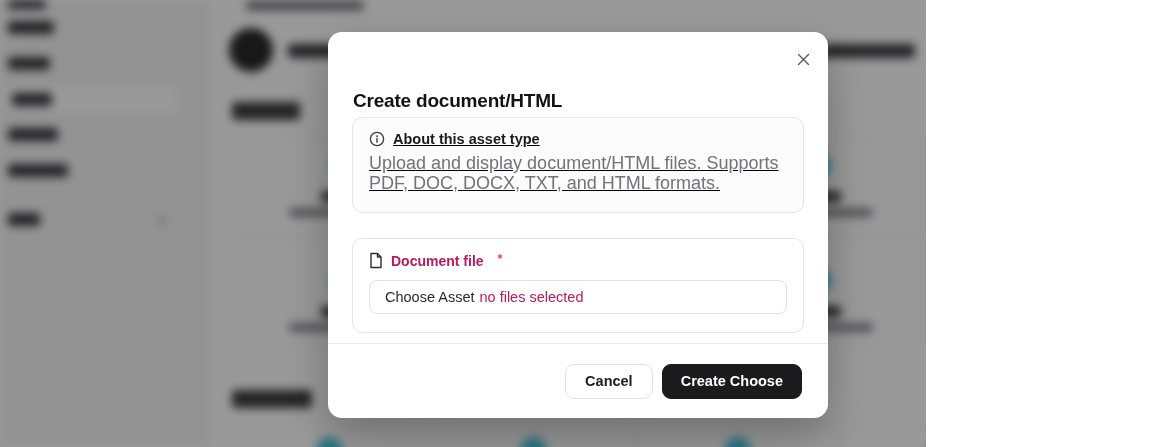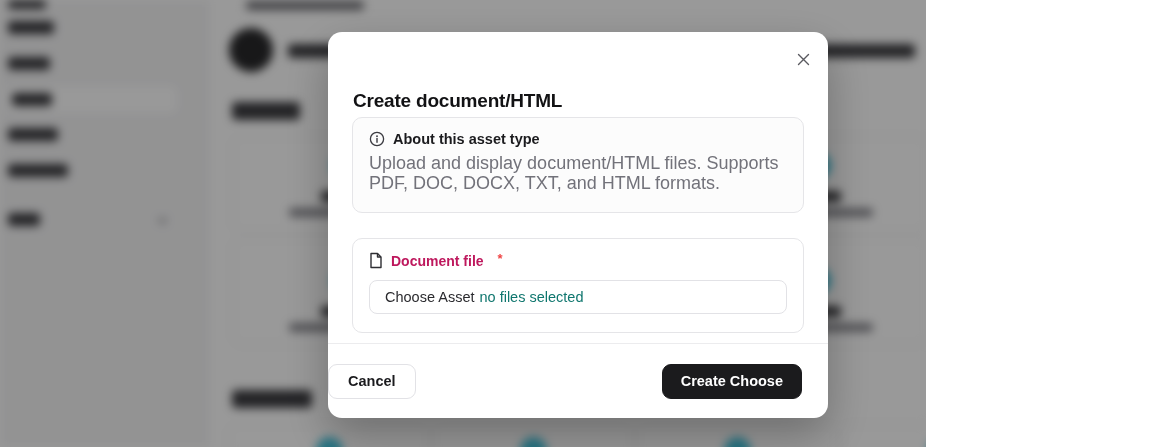--- a/index.html
+++ b/index.html
@@ -34,43 +34,43 @@
            background:#ffffff; border-radius:14px; z-index:10;
            box-shadow:0 18px 45px rgba(0,0,0,0.28); }
   .modal-title { position:absolute; left:25px; top:58px; font-size:19px;
                  font-weight:700; letter-spacing:-0.2px; color:#121214; }
   .close-btn { position:absolute; left:465px; top:19px; width:20px; height:20px;
                background:none; border:none; cursor:pointer; padding:0;
                display:flex; align-items:center; justify-content:center; }
 
   .info-box { position:absolute; left:24px; top:85px; width:452px; height:96px;
               background:#fcfcfc; border:1px solid #e5e5e8; border-radius:10px;
-              padding:13px 16px; }
+              padding:13px 16px;text-decoration:underline; }
   .row { display:flex; align-items:center; gap:8px; }
   .info-title { font-size:14.5px; font-weight:700; color:#1b1b1e; }
   .info-desc { margin-top:6px; max-width:412px; font-size:18px; line-height:20px;
                color:#72727a; }
 
   .field-card { position:absolute; left:24px; top:206px; width:452px; height:95px;
                 background:#ffffff; border:1px solid #e5e5e8; border-radius:10px;
                 padding:13px 16px; }
   .field-label { font-size:14px; font-weight:700; color:#be185d; }
   .req { font-size:13px; font-weight:700; color:#ef4444; margin-left:6px;
          position:relative; top:-2px; }
   .file-input { margin-top:11px; width:418px; height:34px; background:#fff;
                 border:1px solid #e2e2e6; border-radius:8px; display:flex;
                 align-items:center; padding:0 15px; gap:5px; cursor:pointer; }
   .file-btn-label { font-size:14.5px; color:#2a2a2e; }
-  .file-status { font-size:14.5px; color:#0f766e; }
+  .file-status { font-size:14.5px; color:#be185d; }
 
   .divider { position:absolute; left:0; top:311px; width:500px; height:1px;
              background:#ececee; }
   .footer { position:absolute; left:0; top:312px; width:500px; height:74px;
-            display:flex; align-items:center; justify-content:space-between;
-            gap:15px; padding-right:26px; }
+            display:flex; align-items:center; justify-content:flex-end;
+            gap:9px; padding-right:26px; }
   .btn { height:35px; border-radius:9px; font-size:14.5px; font-weight:600;
          font-family:"Liberation Sans", sans-serif; cursor:pointer; }
   .btn-secondary { background:#ffffff; border:1px solid #e2e2e6; color:#1b1b1e;
                    padding:0 19px; }
   .btn-primary { background:#1b1b1d; border:1px solid #1b1b1d; color:#ffffff;
                  padding:0 18px; }
 </style>
 </head>
 <body>
 

